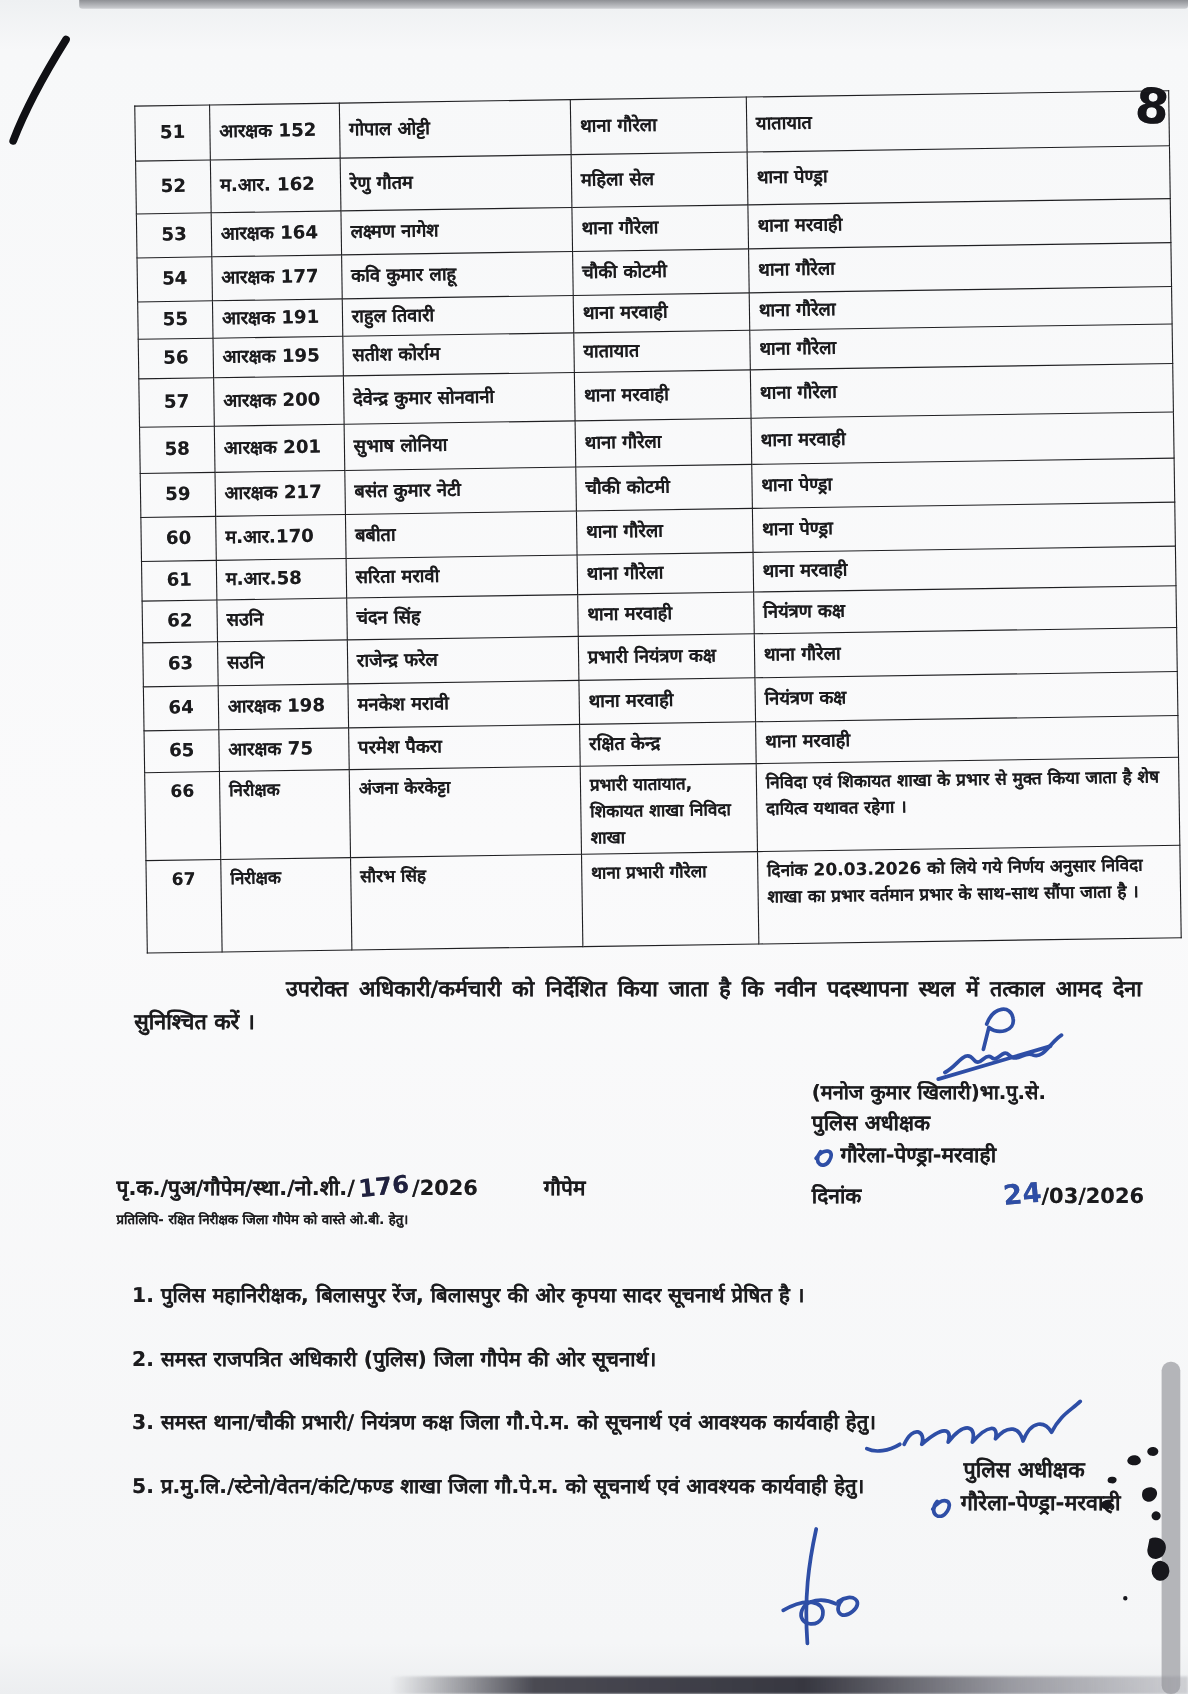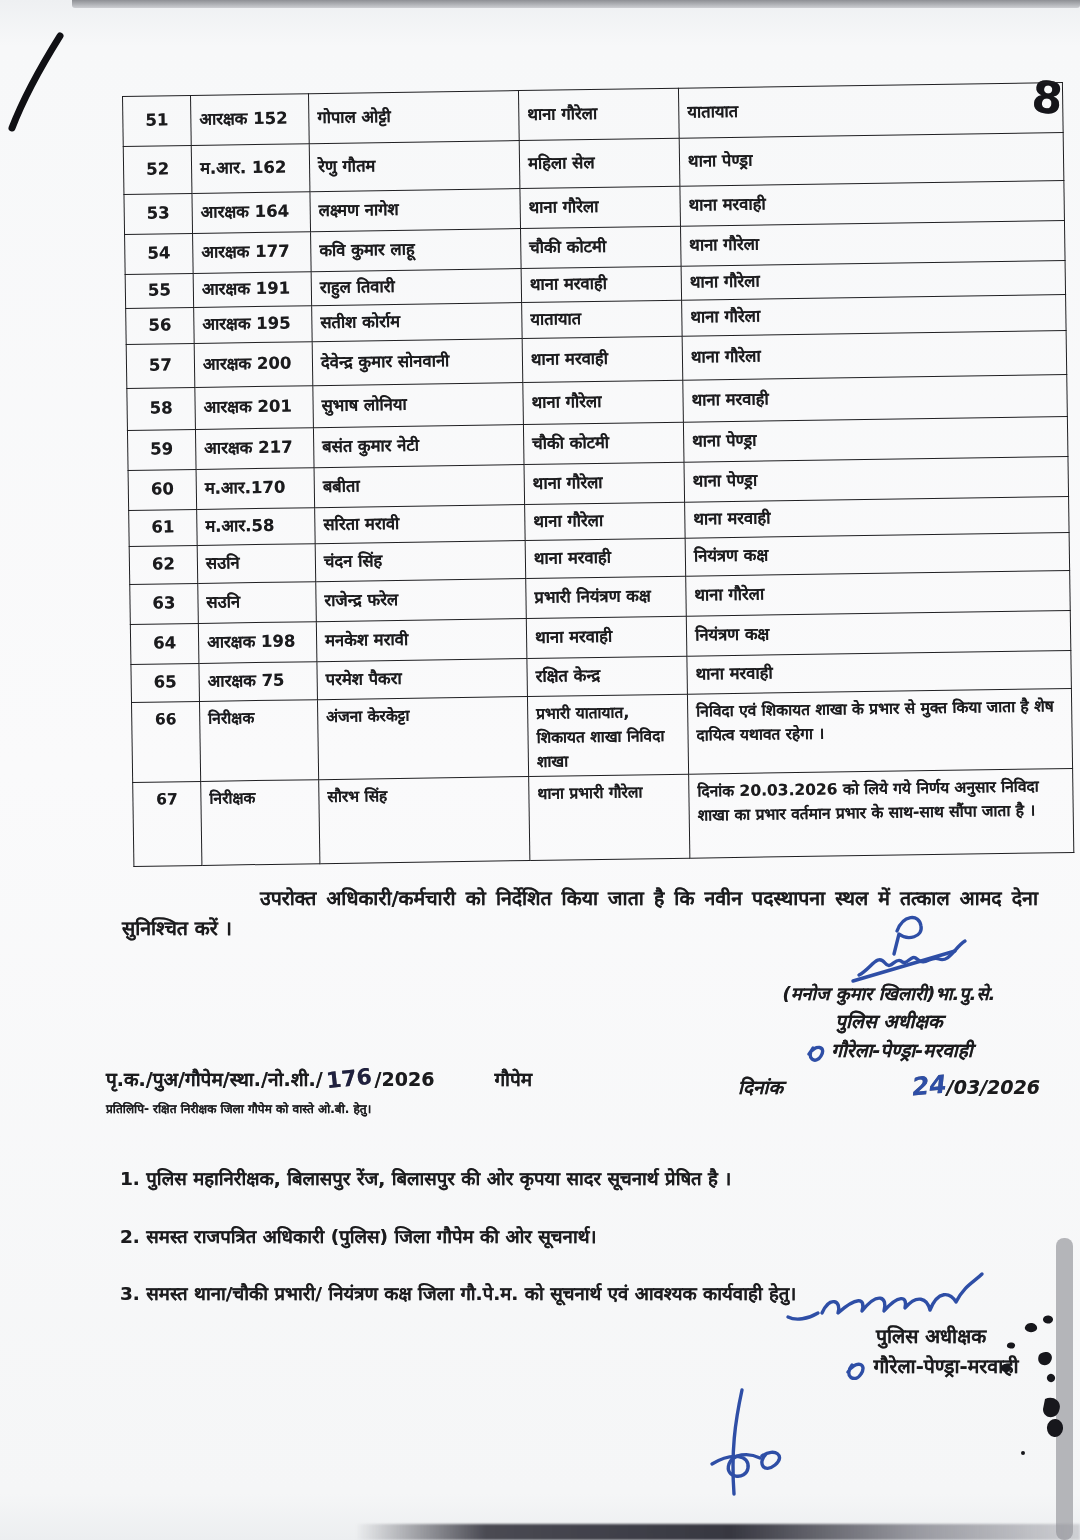--- a/index.html
+++ b/index.html
@@ -21,21 +21,21 @@
   #table-wrap{top:96px;left:122px;width:940px;transform:rotate(-0.85deg);transform-origin:0 0;}
   table{border-collapse:collapse;width:100%;table-layout:fixed;}
   td{border:1.7px solid #1f1f22;font-size:16.5px;font-weight:700;padding:2px 8px;
      vertical-align:middle;line-height:1.35;color:#1b1b1d;text-shadow:0 0 .6px rgba(20,20,25,.5);
      overflow:hidden;}
   td:nth-child(1){text-align:center;}
   td.dense{vertical-align:top;font-size:15.5px;line-height:1.55;padding-top:5px;}
   
   #directive{top:884px;left:106px;width:916px;font-size:19.5px;line-height:1.55;
      text-indent:138px;text-align:justify;margin-left:16px;}
-  #signatory{top:980px;left:738px;width:302px;text-align:center;font-size:19px;line-height:1.5;font-style:italic;}
+  #signatory{top:980px;left:738px;width:302px;text-align:left;font-size:19px;line-height:1.5;}
   #signatory .l1{font-size:18px;white-space:nowrap;}
   #date-row{display:flex;justify-content:space-between;align-items:baseline;margin-top:3px;}
   .hand{font-family:"DejaVu Sans",sans-serif;font-weight:700;}
   #date-hand{font-size:25px;transform:rotate(-5deg);display:inline-block;}
   #ref-line{top:1066px;left:106px;font-size:19px;white-space:nowrap;}
   #ref-number{font-size:22px;color:#20213f;display:inline-block;transform:rotate(-6deg);
      border-bottom:0;padding:0 3px;}
   #ref-place{margin-left:60px;}
   #copy-line{top:1100px;left:106px;font-size:12px;}
   #copies-list{top:1136px;left:120px;width:910px;font-size:18.5px;line-height:1.6;}
@@ -218,20 +218,21 @@
   <div id="ref-line" class="abs ink">
     <span>पृ.क./पुअ/गौपेम/स्था./नो.शी./</span><span id="ref-number" class="hand">176</span><span>/2026</span><span id="ref-place">गौपेम</span>
   </div>
 
   <div id="copy-line" class="abs ink">प्रतिलिपि- रक्षित निरीक्षक जिला गौपेम को वास्ते ओ.बी. हेतु।</div>
 
   <div id="copies-list" class="abs ink">
       <div class="copy-item">1. पुलिस महानिरीक्षक, बिलासपुर रेंज, बिलासपुर की ओर कृपया सादर सूचनार्थ प्रेषित है ।</div>
       <div class="copy-item">2. समस्त राजपत्रित अधिकारी (पुलिस) जिला गौपेम की ओर सूचनार्थ।</div>
       <div class="copy-item">3. समस्त थाना/चौकी प्रभारी/ नियंत्रण कक्ष जिला गौ.पे.म. को सूचनार्थ एवं आवश्यक कार्यवाही हेतु।</div>
+      <div class="copy-item">5. प्र.मु.लि./स्टेनो/वेतन/कंटि/फण्ड शाखा जिला गौ.पे.म. को सूचनार्थ एवं आवश्यक कार्यवाही हेतु।</div>
     </div>
 
   <svg class="abs stroke" style="top:1255px;left:780px;" width="300" height="85">
     <path d="M8,62 c8,4 20,2 30,-4"></path>
     <path d="M42,58 c8,-18 20,-12 16,0 c18,-16 28,-16 24,-2 c16,-20 26,-14 22,0 c14,-16 24,-16 21,-3 c12,-14 22,-10 25,2 c8,-20 20,-18 26,-8 c8,-16 18,-20 26,-28"></path>
   </svg>
 
   <div id="footer-signatory" class="abs ink">
     <div>पुलिस अधीक्षक</div>
     <div>

